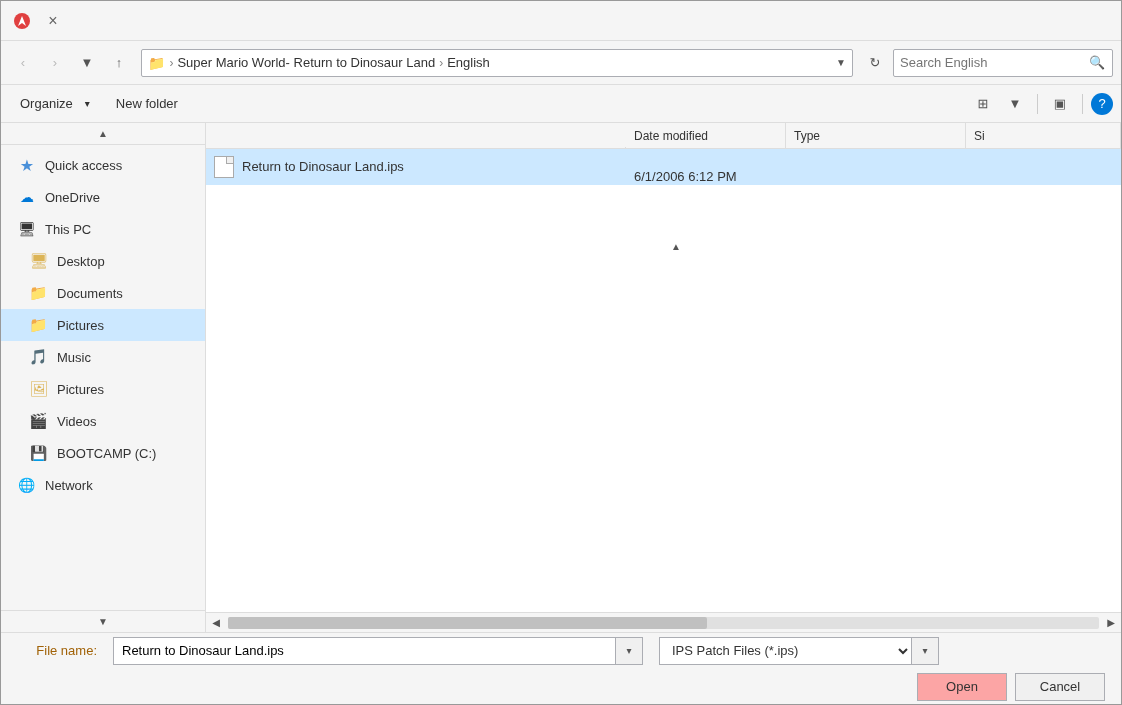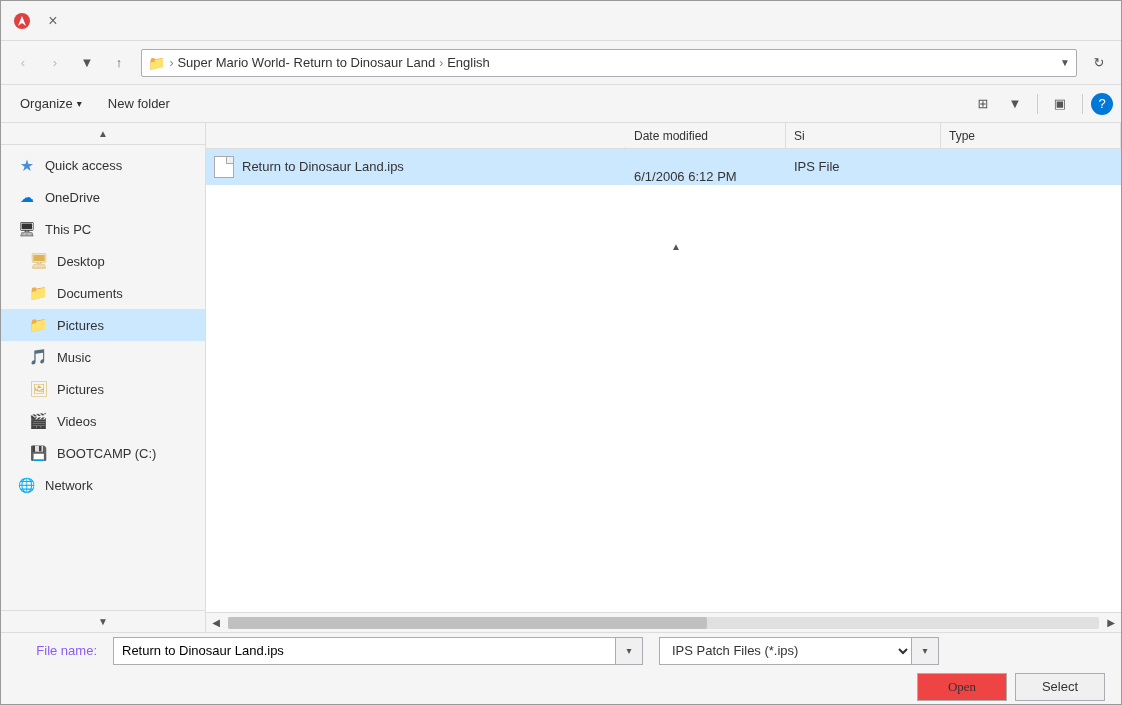--- a/index.html
+++ b/index.html
@@ -139,21 +139,21 @@
       background: #f5f5f5;
       border-bottom: 1px solid #ddd;
       gap: 4px;
       flex-shrink: 0;
     }
     .toolbar-btn {
       height: 28px;
       padding: 0 10px;
       display: flex;
       align-items: center;
-      gap: 4px;
+      gap: 12px;
       cursor: pointer;
       border: 1px solid transparent;
       border-radius: 2px;
       font-size: 13px;
       color: #333;
     }
     .toolbar-dropdown { font-size: 10px; }
     .toolbar-separator {
       width: 1px;
       height: 20px;
@@ -339,21 +339,21 @@
       gap: 8px;
       flex-shrink: 0;
     }
     .filename-row {
       display: flex;
       align-items: center;
       gap: 16px;
     }
     .filename-label {
       font-size: 13px;
-      color: #8b5cf6;
+      color: #a16207;
       width: 80px;
       text-align: right;
     }
     .filename-input-wrap {
       flex: 1;
       max-width: 530px;
       position: relative;
       display: flex;
     }
     .filename-input {
@@ -417,21 +417,21 @@
       height: 28px;
       border: 1px solid #abadb3;
       background: #f0f0f0;
       font-size: 13px;
       cursor: pointer;
       display: flex;
       align-items: center;
       justify-content: center;
       color: #333;
     }
-    .action-btn.primary { background: #ef4444; border-color: #abadb3; font-family: Liberation Serif, serif; }
+    .action-btn.primary { background: #fca5a5; border-color: #abadb3; }
 
     
     .sidebar-wrapper {
       width: 205px;
       flex-shrink: 0;
       display: flex;
       flex-direction: column;
       background: #f5f5f5;
       border-right: 1px solid #ddd;
       overflow: hidden;
@@ -486,20 +486,24 @@
       <span class="address-folder-icon">📁</span>
       <span class="address-separator">›</span>
       <span class="address-path">Super Mario World- Return to Dinosaur Land</span>
       <span class="address-separator"> › </span>
       <span class="address-path">English</span>
       <span class="address-dropdown">▼</span>
     </div>
     <div class="address-refresh">
       <span>↻</span>
     </div>
+    <div class="search-bar">
+      <input type="text" placeholder="Search English" style="">
+      <span class="search-icon">🔍</span>
+    </div>
   </div>
 
   <div class="toolbar">
     <div class="toolbar-btn">
       <span>Organize</span>
       <span class="toolbar-dropdown">▾</span>
     </div>
     <div class="toolbar-btn">
       <span>New folder</span>
     </div>
@@ -590,40 +594,37 @@
       <div class="column-header">
 
         <div style="position:absolute;top:118px;left:465px;color:#555;font-size:10px;cursor:pointer;">▲</div>
         <div class="col-header-item col-name">
           <span>Name</span>
           <span class="sort-arrow">▲</span>
         </div>
         <div class="col-header-item col-date">
           <span>Date modified</span>
         </div>
+        <div class="col-header-item col-type">
+          <span>Type</span>
+        </div>
         <div class="col-header-item col-size">
           <span>Si</span>
-        </div>
-        <div class="col-header-item col-type">
-          <span>Type</span>
         </div>
       </div>
 
       <div class="file-list">
         <div class="file-row selected">
           <div class="file-cell name">
             <div class="file-icon"></div>
             <span>Return to Dinosaur Land.ips</span>
           </div>
           <div class="file-cell date">
             <span>6/1/2006 6:12 PM</span>
           </div>
-          <div class="file-cell type">
-            <span>IPS File</span>
-          </div>
           <div class="file-cell size">
             <span></span>
           </div>
         </div>
       </div>
 
       <div class="h-scroll-area">
         <button class="h-scroll-left">◀</button>
         <div class="h-scroll-track">
           <div class="h-scroll-thumb"></div>
@@ -646,16 +647,16 @@
         <select class="filetype-select">
           <option>IPS Patch Files (*.ips)</option>
         </select>
         <div class="filetype-dropdown-btn">
           <span>▾</span>
         </div>
       </div>
     </div>
     <div class="action-row">
       <button class="action-btn primary">Open</button>
-      <button class="action-btn">Select</button>
+      <button class="action-btn">Cancel</button>
     </div>
   </div>
 </div>
 
 </body></html>

